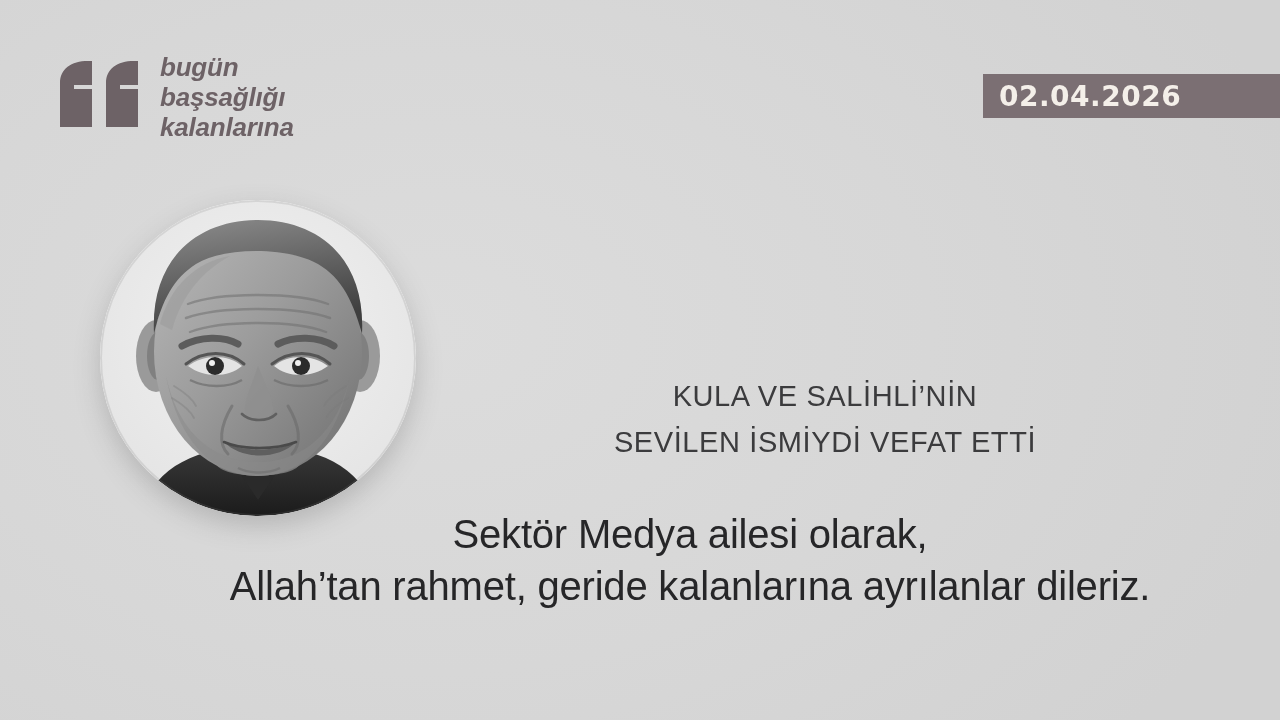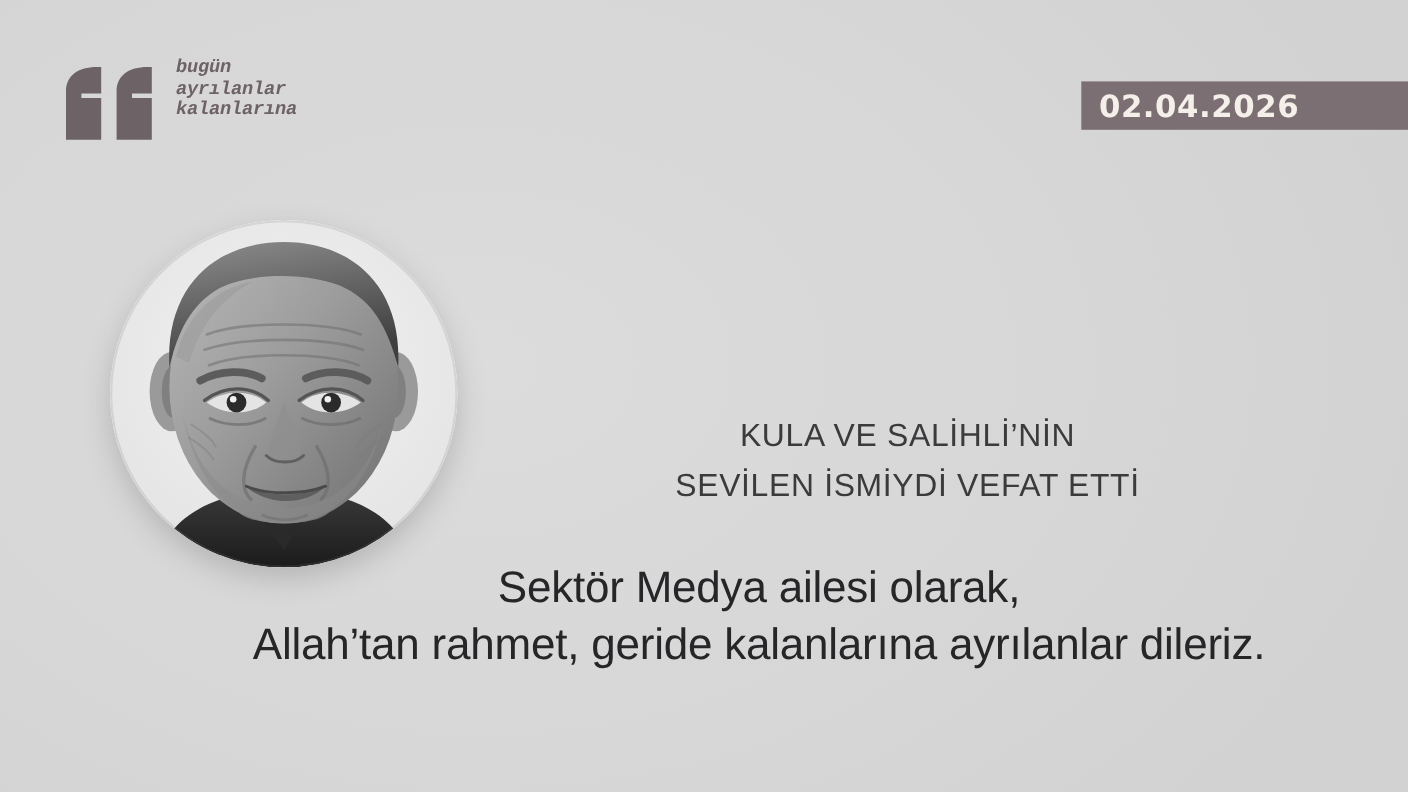--- a/index.html
+++ b/index.html
@@ -30,22 +30,22 @@
     display: flex;
     align-items: flex-start;
     gap: 20px;
   }
   .logo-mark {
     display: block;
     margin-top: 7px;
   }
   .logo-text {
     color: #6d6266;
-    font-family: Liberation Mono, monospace;
-    font-size: 17px;
+    font-family: Liberation Sans, sans-serif;
+    font-size: 26px;
     font-weight: 700;
     font-style: italic;
     line-height: 1.16;
     letter-spacing: -0.2px;
     white-space: nowrap;
   }
   .logo-text span { display: block; }
 
   
   .date-badge {
@@ -119,21 +119,21 @@
 
   <div class="logo">
     <span class="logo-mark">
       <svg width="88" height="70" viewBox="0 0 88 70" aria-hidden="true">
         <path d="M8 24 C8 10 19 2 36 2 L40 2 L40 26 L22 26 L22 30 L40 30 L40 68 L8 68 Z" fill="#6d6266"></path>
         <path d="M54 24 C54 10 65 2 82 2 L86 2 L86 26 L68 26 L68 30 L86 30 L86 68 L54 68 Z" fill="#6d6266"></path>
       </svg>
     </span>
     <div class="logo-text">
       <span>bugün</span>
-      <span>ayrılanlar</span>
+      <span>başsağlığı</span>
       <span>kalanlarına</span>
     </div>
   </div>
 
   <div class="date-badge">
     <span class="date-badge-text">02.04.2026</span>
   </div>
 
   <div class="portrait">
     <svg width="316" height="316" viewBox="0 0 316 316" aria-hidden="true">

